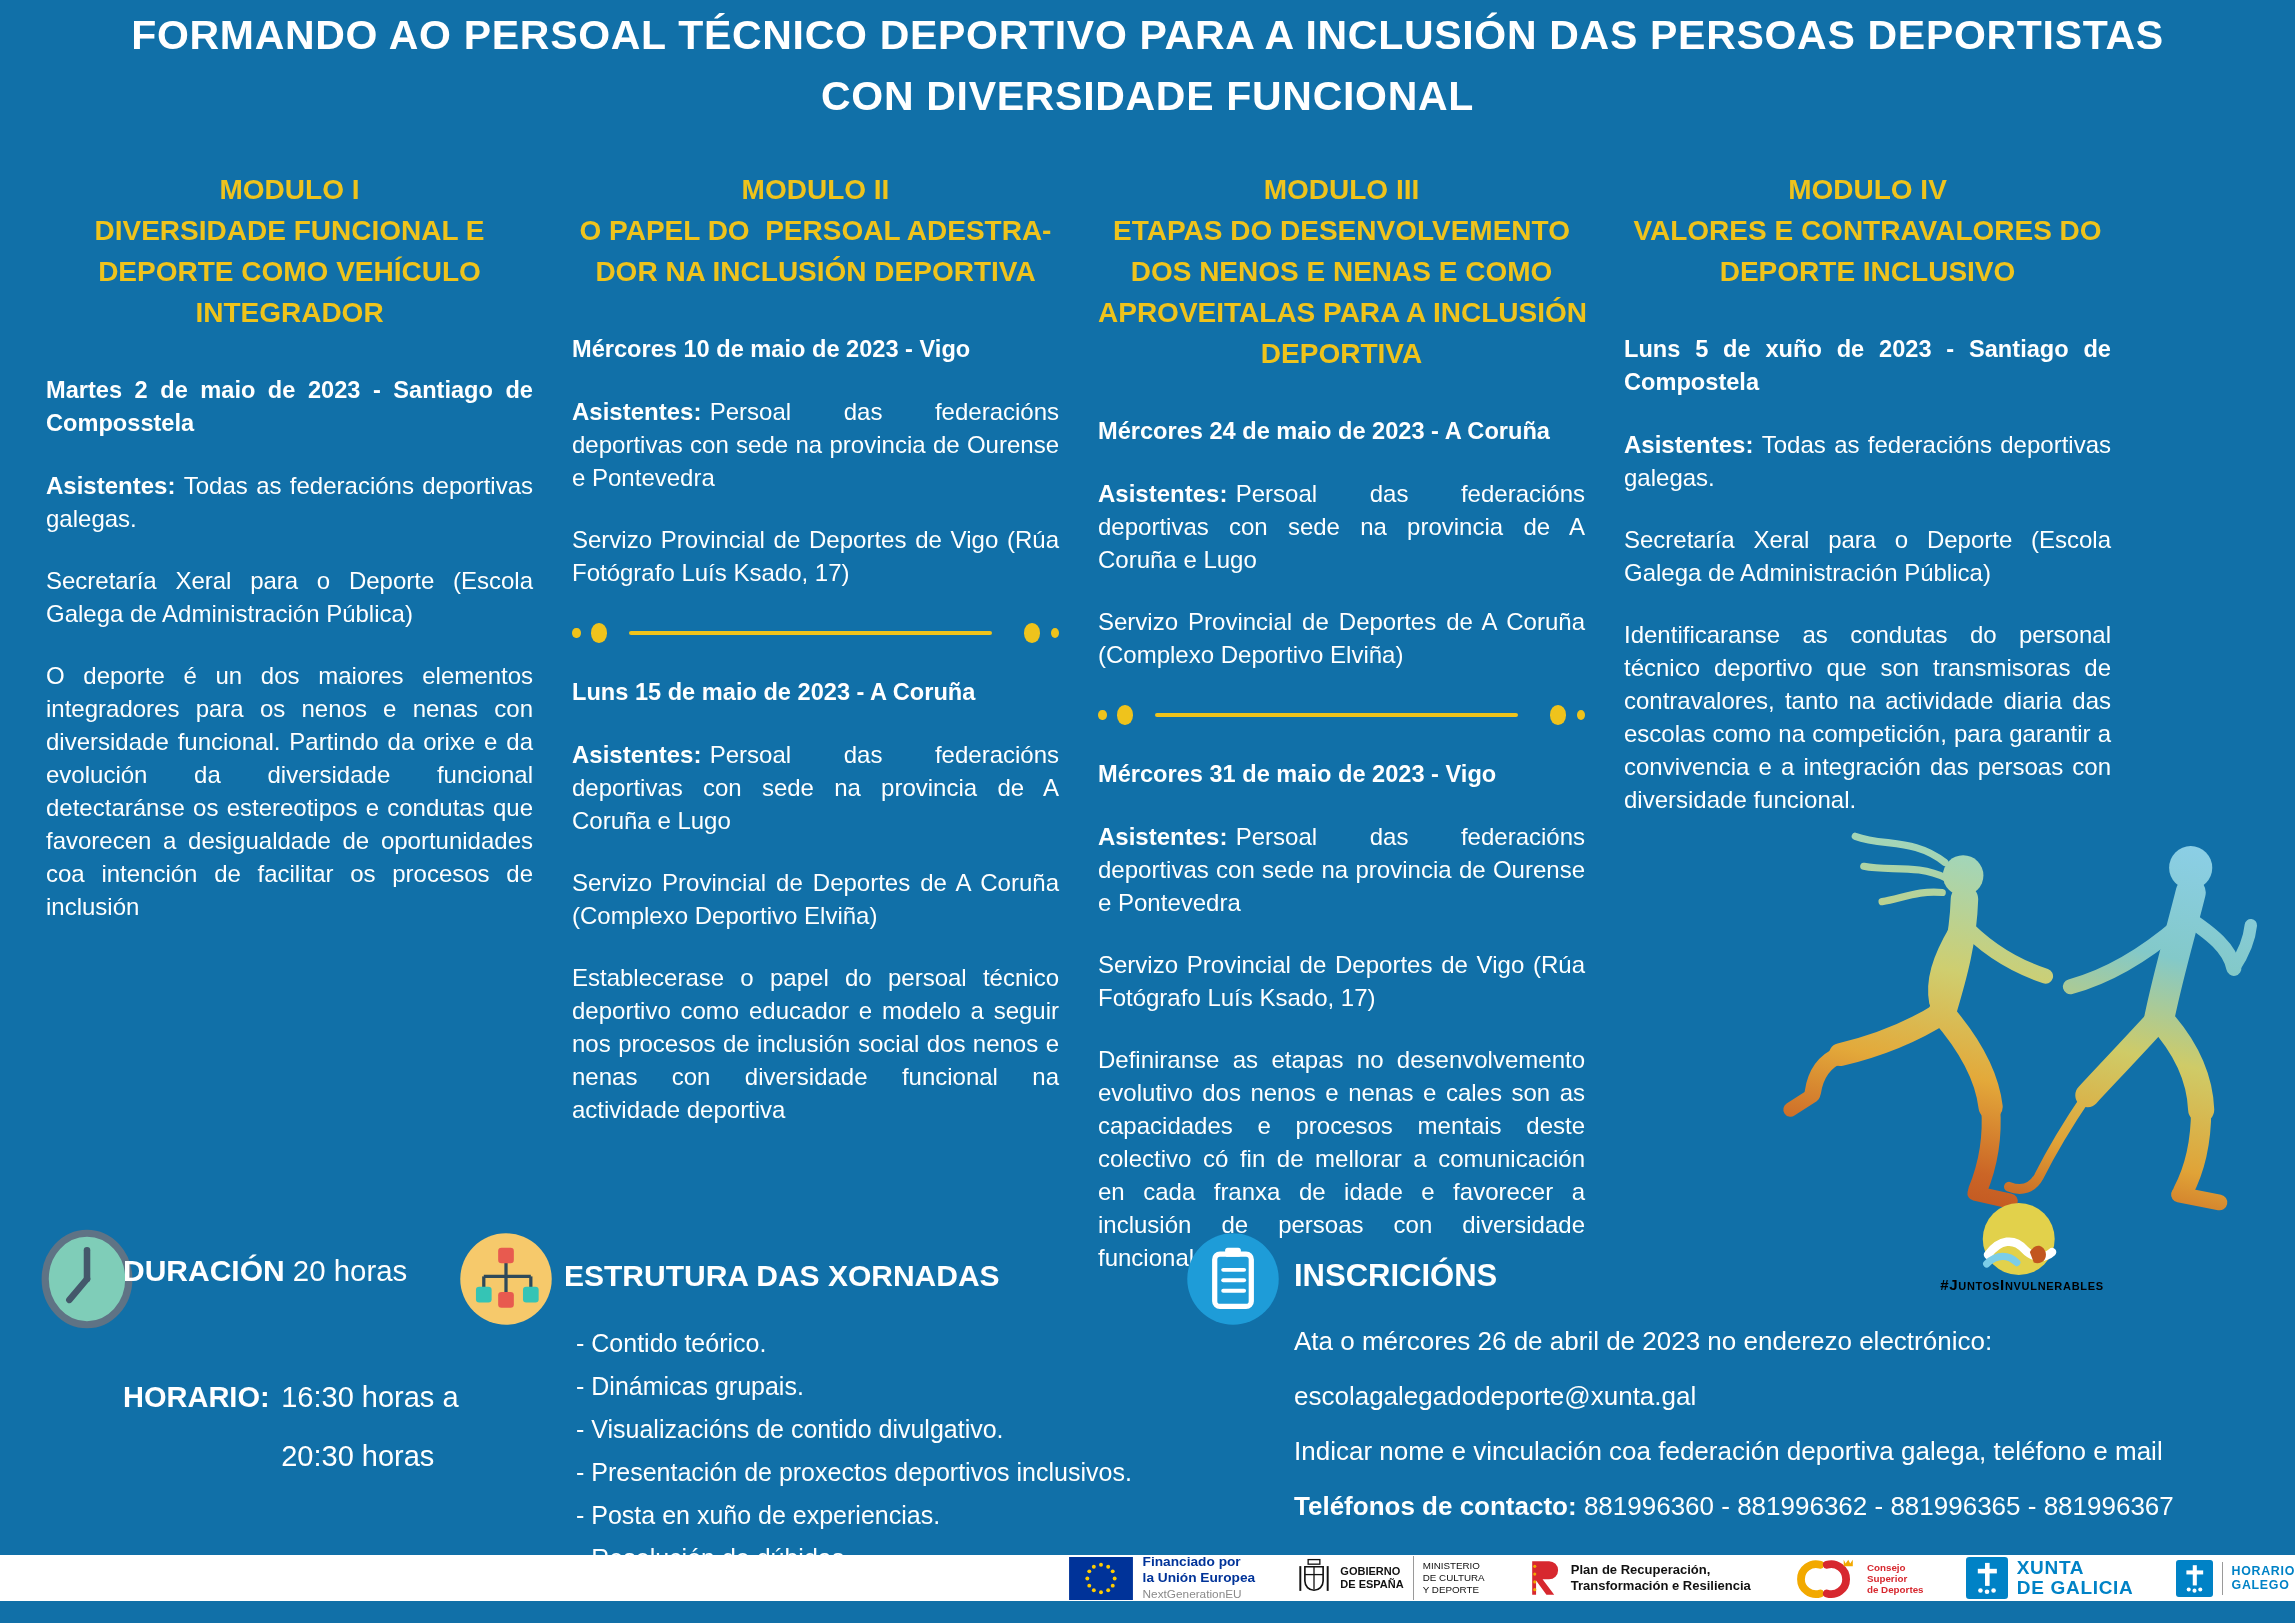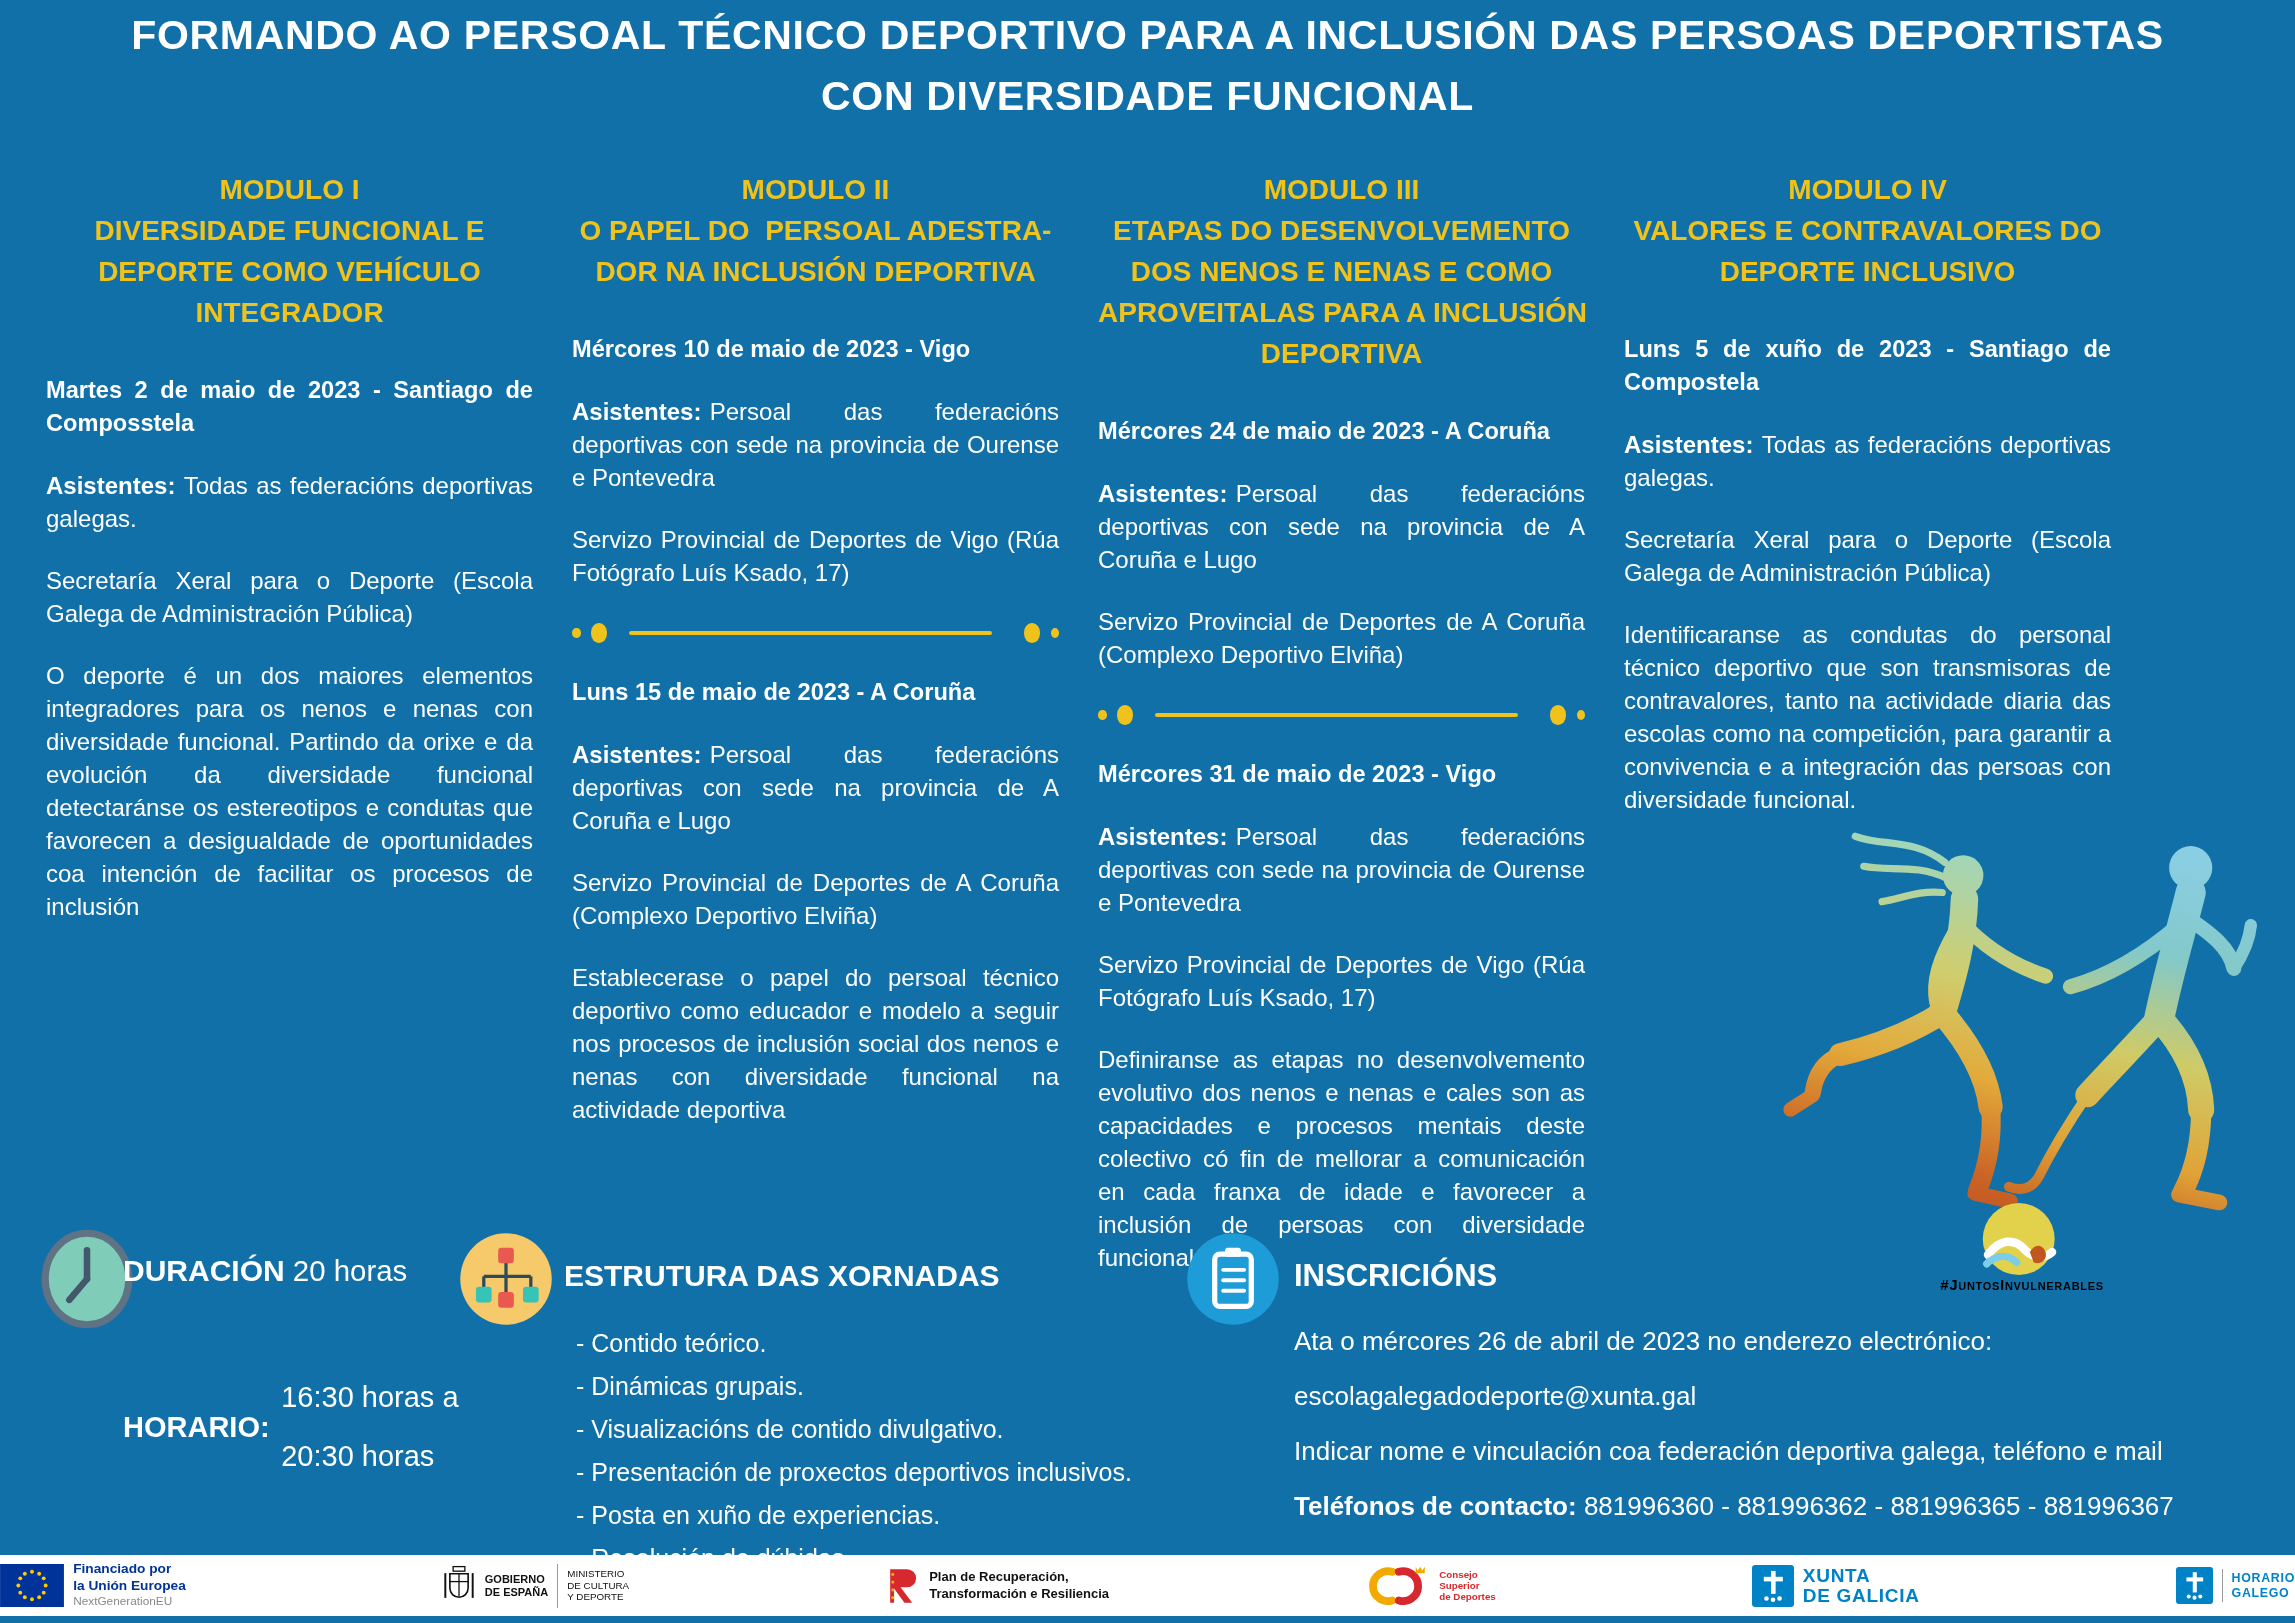--- a/index.html
+++ b/index.html
@@ -30,38 +30,38 @@
   .divider{display:flex;align-items:center;margin:34px 0 33px;}
   .dot{background:#EFC31C;border-radius:50%;flex:0 0 auto;}
   .dot.sm{width:8.5px;height:10.5px;}
   .dot.lg{width:15.7px;height:19.6px;margin-left:10.5px;}
   .divider .rule{flex:1;height:4.6px;background:#EFC31C;border-radius:2.6px;margin:0 22px;}
   .divider .dot.lg + .dot.sm{margin-left:10.5px;}
   
   .icon-circle{position:absolute;width:98px;height:102px;}
   .dur-line{position:absolute;left:123px;top:1254px;font-size:29.4px;}
   .dur-line strong{font-size:30px;}
-  .hor-line{position:absolute;left:123px;top:1368px;font-size:29px;line-height:59px;display:flex;align-items:center;}
+  .hor-line{position:absolute;left:123px;top:1368px;font-size:29px;line-height:59px;display:flex;}
   .hor-line strong{margin-right:0.4em;}
   .pre{white-space:pre-line;}
   .sec-title{position:absolute;margin:0;font-weight:bold;font-size:30px;color:#fff;}
   .bullets{position:absolute;left:564px;top:1310px;margin:12px;padding:0;list-style:none;
     font-size:25px;line-height:43px;}
   .insc-lines{position:absolute;left:1294px;top:1314px;font-size:26px;line-height:55px;}
   .insc-lines div{white-space:nowrap;}
   
   .runners{position:absolute;left:1767px;top:802px;width:510px;height:504px;}
   .hashtag{
     position:absolute;left:1767px;top:1276px;width:510px;text-align:center;
     font-size:15px;font-weight:bold;letter-spacing:0.7px;font-variant:small-caps;color:#000000;
   }
   
   .footer{
-    position:absolute;left:0;top:1555px;width:2295px;height:61px;background:#FFFFFF;
-    display:flex;align-items:center;justify-content:space-between;gap:42px;color:#000;
+    position:absolute;left:0;top:1555px;width:2295px;height:46px;background:#FFFFFF;
+    display:flex;align-items:center;justify-content:flex-end;gap:42px;color:#000;
   }
   .lg-group{display:flex;align-items:center;gap:9.2px;}
   .lg-text{display:flex;flex-direction:column;justify-content:center;}
   .eu-blue{color:#003399;font-weight:bold;font-size:13.7px;line-height:16.4px;}
   .eu-gray{color:#8A8A8A;font-size:11.8px;line-height:15.7px;}
   .gob-txt{font-weight:bold;font-size:11px;line-height:13px;color:#111;}
   .min-txt{font-size:9.8px;line-height:11.8px;color:#111;}
   .vr{width:0.7px;height:44px;background:#9a9a9a;}
   .plan-txt{font-weight:bold;font-size:13px;line-height:16.4px;color:#111;}
   .csd-txt{font-weight:bold;font-size:9.8px;line-height:11px;color:#D7282F;}

